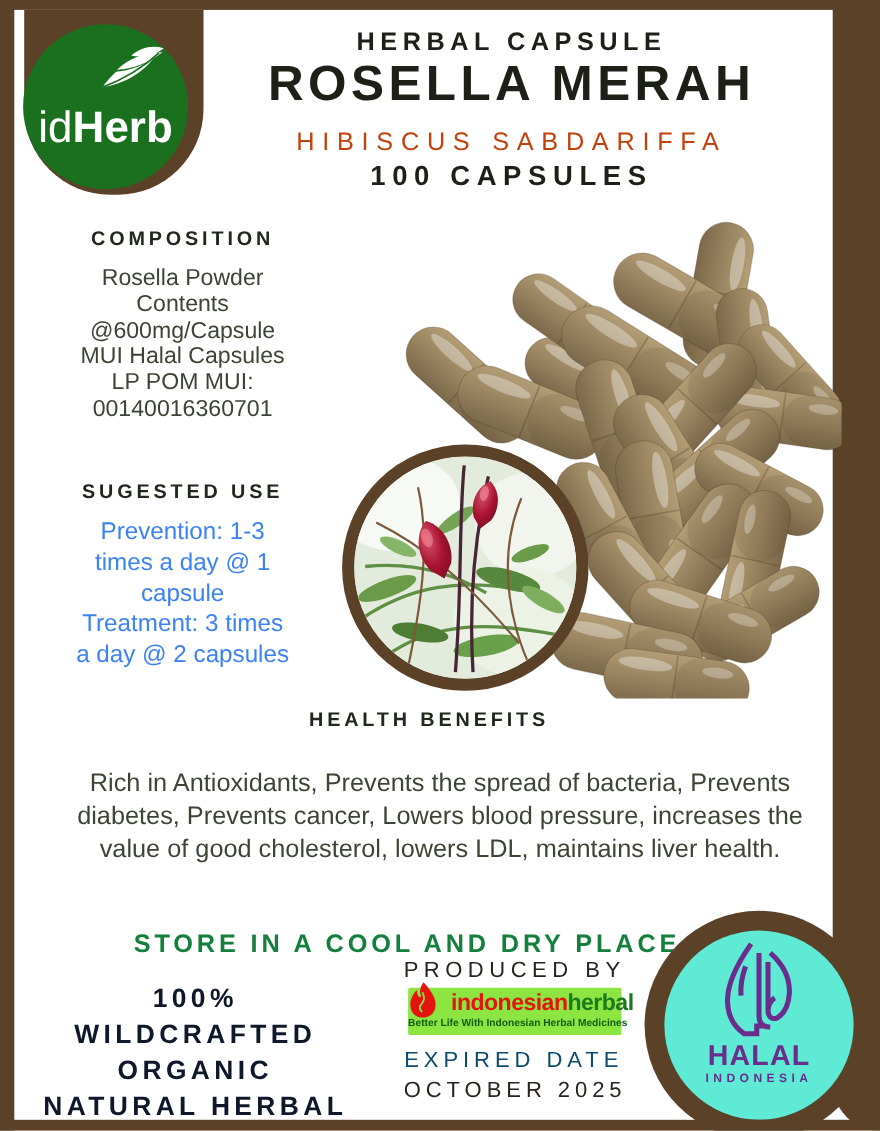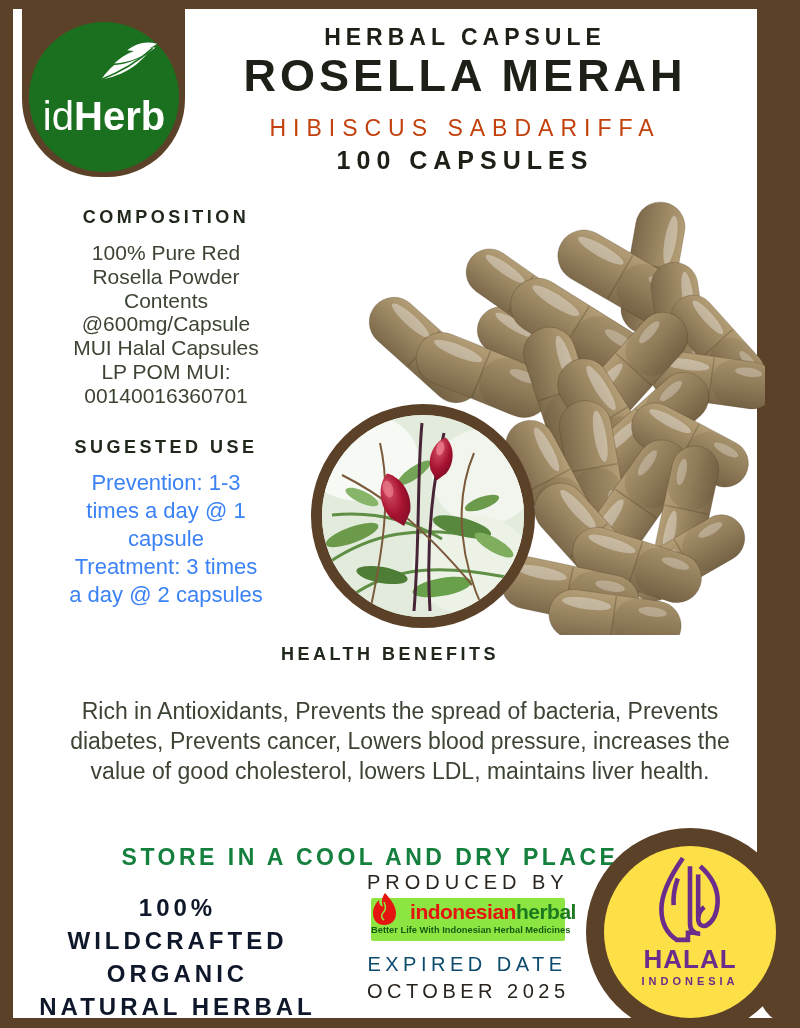--- a/index.html
+++ b/index.html
@@ -8,21 +8,21 @@
     font-family:"Liberation Sans", sans-serif;margin:0 auto;
   }
   .abs{position:absolute;}
   
   .bar-top{left:0;top:0;width:800px;height:9px;background:#5b4128;}
   .bar-left{left:0;top:0;width:13px;height:1028px;background:#5b4128;}
   .bar-bottom{left:0;top:1018px;width:800px;height:10px;background:#5b4128;}
   .strip-right{left:757px;top:0;width:43px;height:1028px;background:#5b4128;border-radius:0 0 0 43px;}
   
   .logo-backdrop{left:22px;top:9px;width:163px;height:168px;background:#5b4128;border-radius:0 0 78px 78px;}
-  .logo-circle{left:29px;top:22px;width:150px;height:150px;border-radius:50%;background:#1a701f;}
+  .logo-circle{left:21px;top:22px;width:150px;height:150px;border-radius:50%;background:#1a701f;}
   .logo-text{left:0;top:72px;width:150px;text-align:center;color:#fff;font-size:40px;line-height:44px;white-space:nowrap;}
   .logo-text .lt-light{font-weight:300;letter-spacing:0;}
   .logo-text .lt-bold{font-weight:700;}
   .leaf{left:70px;top:16px;width:58px;height:48px;transform:rotate(6deg);}
   
   .kicker{left:170px;top:24px;width:590px;text-align:center;font-size:23px;font-weight:700;letter-spacing:5px;color:#1d2017;white-space:nowrap;}
   .title{left:150px;top:50px;width:630px;text-align:center;font-size:45px;font-weight:700;letter-spacing:4px;color:#1d2017;white-space:nowrap;}
   .subtitle{left:170px;top:115px;width:590px;text-align:center;font-size:23px;font-weight:300;letter-spacing:7px;color:#c2410c;white-space:nowrap;}
   .count{left:170px;top:146px;width:590px;text-align:center;font-size:25px;font-weight:700;letter-spacing:6px;color:#1d2017;white-space:nowrap;}
   
@@ -46,21 +46,21 @@
   .brand-box{left:371px;top:898px;width:194px;height:43px;background:#8de542;border-radius:2px;}
   .brand-line{position:absolute;left:0;top:1px;width:232px;text-align:center;font-size:21px;font-weight:700;letter-spacing:-0.5px;line-height:25px;white-space:nowrap;padding-left:12px;box-sizing:border-box;}
   .brand-red{color:#e41410;}
   .brand-green{color:#1b7a1e;}
   .brand-tagline{position:absolute;left:0;top:27px;width:194px;text-align:center;font-size:9.3px;font-weight:700;color:#145c14;white-space:nowrap;}
   .flame{position:absolute;left:1px;top:-6px;width:25px;height:34px;}
   .expired-1{left:367px;top:953px;width:200px;text-align:center;font-size:20px;font-weight:500;letter-spacing:4.5px;color:#0c4a6e;white-space:nowrap;}
   .expired-2{left:367px;top:980px;width:200px;text-align:center;font-size:20px;font-weight:500;letter-spacing:4.5px;color:#29231d;white-space:nowrap;}
   
   .halal-blob{left:586px;top:828px;width:208px;height:208px;border-radius:50%;background:#5b4128;}
-  .halal-circle{left:604px;top:846px;width:172px;height:172px;border-radius:50%;background:#fde047;display:flex;flex-direction:column;align-items:center;}
+  .halal-circle{left:604px;top:846px;width:172px;height:172px;border-radius:50%;background:#5eead4;display:flex;flex-direction:column;align-items:center;}
   .gunungan{margin-top:8px;width:86px;height:94px;}
   .halal-word{font-size:26px;font-weight:700;letter-spacing:1px;color:#6b2d8b;line-height:26px;margin-top:-2px;}
   .halal-sub{font-size:11px;font-weight:700;letter-spacing:4px;color:#6b2d8b;margin-top:3px;}
   
   .capsules{left:335px;top:190px;width:430px;height:445px;}
   .inset{left:311px;top:404px;width:224px;height:224px;border-radius:50%;border:11px solid #5b4128;box-sizing:border-box;overflow:hidden;background:#e3ecdc;z-index:5;}
 </style>
 </head>
 <body>
 
@@ -171,21 +171,20 @@
     <div class="abs logo-text"><span class="lt-light">id</span><span class="lt-bold">Herb</span></div>
   </div>
 
   <div class="abs kicker">HERBAL CAPSULE</div>
   <div class="abs title">ROSELLA MERAH</div>
   <div class="abs subtitle">HIBISCUS SABDARIFFA</div>
   <div class="abs count">100 CAPSULES</div>
 
   <div class="abs col-head comp-head">COMPOSITION</div>
   <div class="abs comp-body">
-    <div>100% Pure Red</div>
     <div>Rosella Powder</div>
     <div>Contents</div>
     <div>@600mg/Capsule</div>
     <div>MUI Halal Capsules</div>
     <div>LP POM MUI:</div>
     <div>00140016360701</div>
   </div>
 
   <div class="abs col-head use-head">SUGESTED USE</div>
   <div class="abs use-body">

